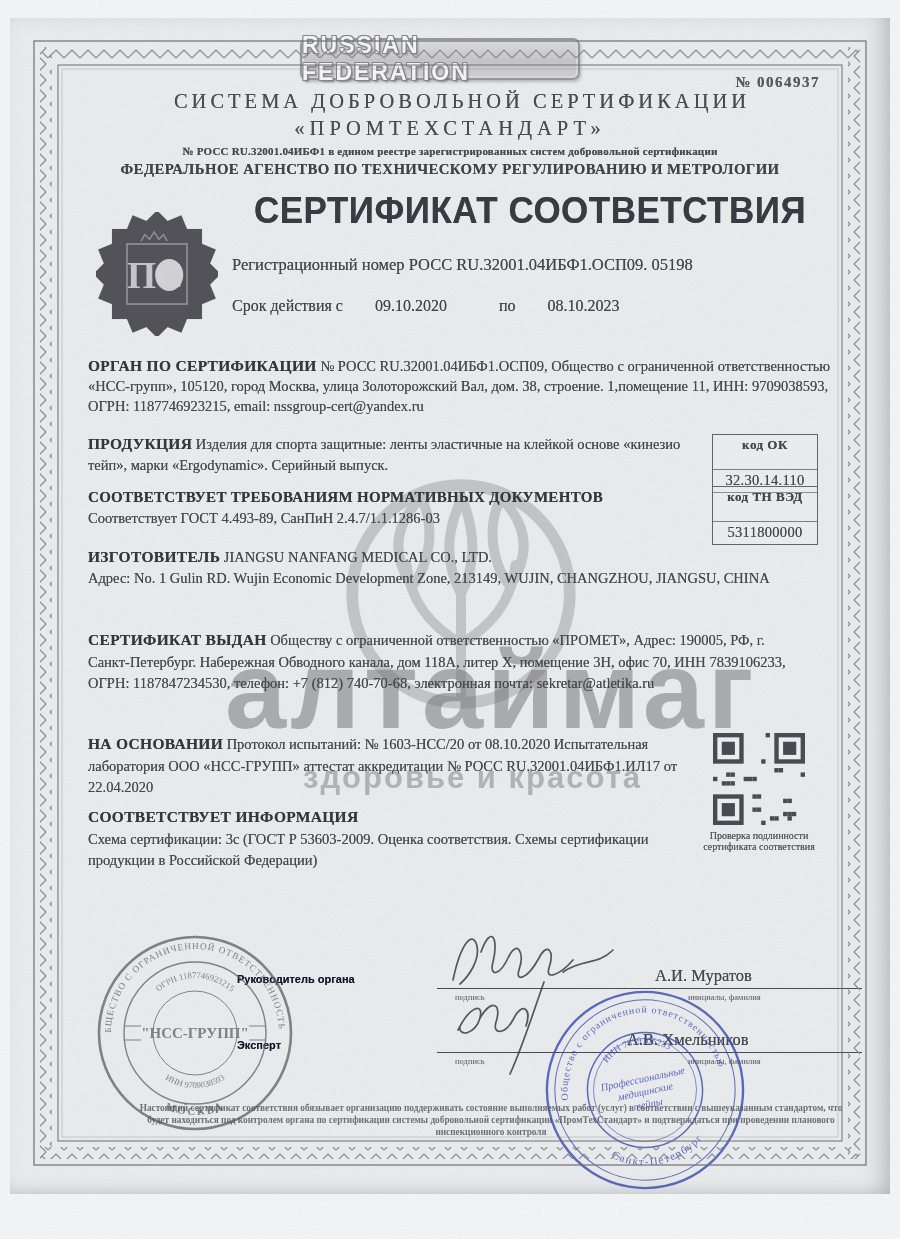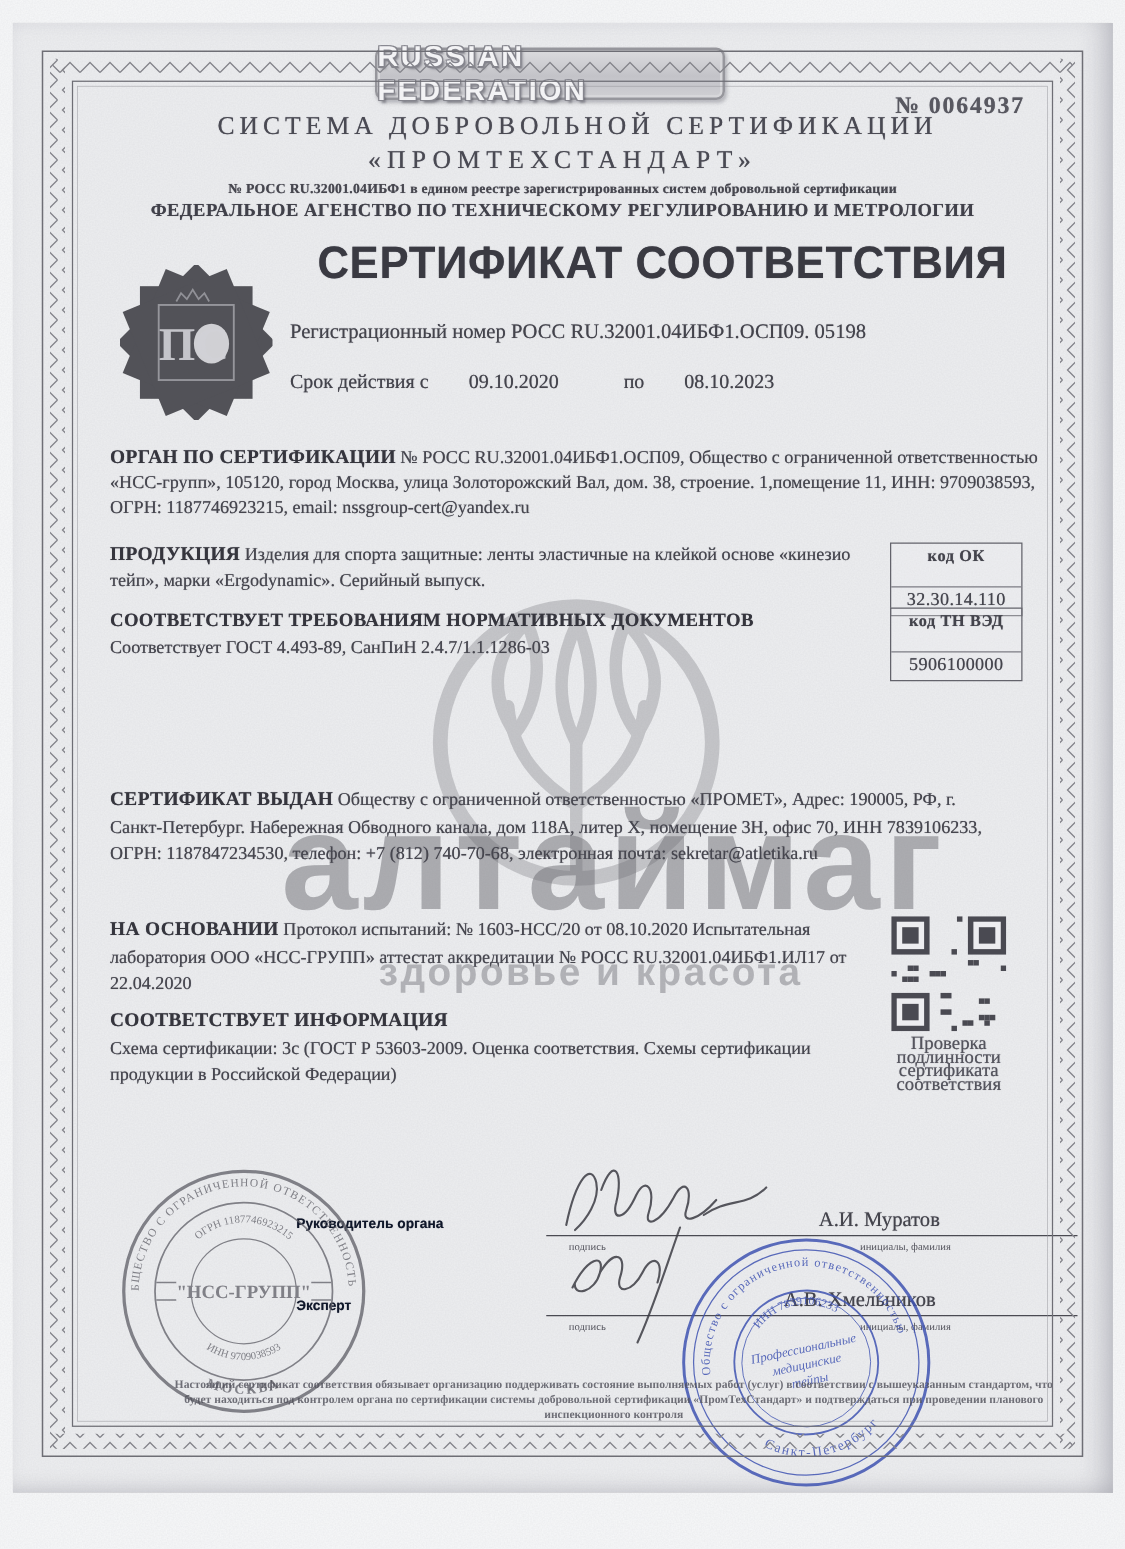--- a/index.html
+++ b/index.html
@@ -11,35 +11,35 @@
   .noise{position:absolute;left:0;top:0;pointer-events:none;}
   .blur{text-shadow:0 0 .6px rgba(70,70,82,.75);}
   .lbl{font-weight:bold;letter-spacing:.3px;color:#35353d;}
   .body-txt{font-size:14.5px;line-height:20px;color:#46464e;}
   .center{text-align:center;}
   .badge{left:300px;top:38px;width:276px;height:38px;background:linear-gradient(180deg,#dcdcdf 0%,#c3c3c8 55%,#cfcfd3 100%);
          border:2px solid #96969c;border-radius:7px;box-shadow:0 0 0 2px #d7d7da inset, 1px 2px 3px rgba(90,90,100,.35);
          display:flex;align-items:center;justify-content:center;}
   .badge span{font-family:"Liberation Sans",sans-serif;font-weight:bold;font-size:23px;letter-spacing:2px;color:#f3f3f5;
          text-shadow:-1px -1px 0 #85858d,1px -1px 0 #85858d,-1px 1px 0 #85858d,1px 1px 0 #85858d,2px 2px 2px rgba(70,70,80,.5);}
-  .blank-no{left:620px;top:74px;width:200px;font-weight:bold;font-size:19px;letter-spacing:1.5px;color:#585860;text-align:right;font-family:Liberation Serif, serif;}
+  .blank-no{left:620px;top:74px;width:200px;font-weight:bold;font-size:15px;letter-spacing:1.5px;color:#585860;text-align:right;font-family:Liberation Serif, serif;}
   .h-sys{left:12px;top:90px;width:900px;font-size:20.5px;letter-spacing:4px;color:#4a4a53;}
   .h-name{left:0;top:117px;width:900px;font-size:20.5px;letter-spacing:5px;color:#4a4a53;}
   .h-reg{left:0;top:145px;width:900px;font-size:11px;font-weight:bold;color:#47474f;letter-spacing:.2px;}
   .h-agency{left:0;top:161px;width:900px;font-size:14.8px;font-weight:bold;color:#41414a;letter-spacing:.4px;}
   .title{left:210px;top:191px;width:640px;text-align:center;font-family:"Liberation Sans",sans-serif;font-weight:bold;
          font-size:35px;letter-spacing:.5px;color:#3a3a42;transform:scaleY(1.04);}
   .regline{left:232px;top:255px;font-size:16.5px;color:#44444c;}
   .validity{left:232px;top:297px;font-size:16px;color:#44444c;}
   .validity .v{margin-left:28px;}
   .validity .p{margin-left:48px;}
   .codebox{width:104px;border:1.5px solid #63636b;text-align:center;padding:2px 0 3px 0;color:#44444c;background:rgba(240,240,243,.3);}
   .codebox .cl{font-size:13px;font-weight:bold;letter-spacing:.5px;display:block;border-bottom:1px solid #7c7c84;padding-bottom:16px;margin:0 0 2px 0;}
   .codebox .cv{font-size:14.5px;letter-spacing:.3px;display:block;}
-  .qr-caption{font-size:15px;line-height:11px;color:#55555e;text-align:center;}
+  .qr-caption{font-size:10px;line-height:11px;color:#55555e;text-align:center;}
   .wm-brand{left:225px;top:635px;width:660px;font-family:"Liberation Sans",sans-serif;font-weight:bold;font-size:110px;
             line-height:110px;letter-spacing:4px;color:rgba(108,108,114,.50);white-space:nowrap;}
   .wm-slogan{left:303px;top:760px;font-family:"Liberation Sans",sans-serif;font-weight:bold;font-size:31px;
              letter-spacing:2px;color:rgba(118,118,124,.48);}
   .sig-label{font-family:"Liberation Sans",sans-serif;font-weight:bold;font-size:11px;color:#0f172a;margin-top:20px;}
   .sig-line{height:36px;border-bottom:1.5px solid #4a4a52;}
   .sig-name{position:absolute;font-size:16.5px;color:#44444c;}
   .sig-cap{font-size:8.5px;color:#55555e;}
   .footnote{left:95px;top:1102px;width:712px;font-size:9.3px;line-height:12px;text-align:center;color:#50505a;font-weight:bold;opacity:.8;margin-left:40px;}
 </style>
@@ -117,23 +117,28 @@
   </div>
   <div class="abs codebox blur" style="left:712px;top:434px;">
     <span class="cl">код ОК</span>
     <span class="cv">32.30.14.110</span>
   </div>
 
   <div class="abs lbl blur" style="left:88px;top:489px;font-size:15px;">СООТВЕТСТВУЕТ ТРЕБОВАНИЯМ НОРМАТИВНЫХ ДОКУМЕНТОВ</div>
   <div class="abs body-txt blur" style="left:88px;top:508px;width:600px;">Соответствует ГОСТ 4.493-89, СанПиН 2.4.7/1.1.1286-03</div>
   <div class="abs codebox blur" style="left:712px;top:486px;">
     <span class="cl">код ТН ВЭД</span>
-    <span class="cv">5906100000</span>
-  </div>
-
+    <span class="cv">5311800000</span>
+  </div>
+
+  <div class="abs body-txt blur" style="left:88px;top:546px;width:720px;line-height:21px;">
+    <span class="lbl" style="font-size:15.5px;">ИЗГОТОВИТЕЛЬ</span>
+    <span>JIANGSU NANFANG MEDICAL CO., LTD.</span><br>
+    <span>Адрес: No. 1 Gulin RD. Wujin Economic Development Zone, 213149, WUJIN, CHANGZHOU, JIANGSU, CHINA</span>
+  </div>
 
   <div class="abs body-txt blur" style="left:88px;top:629px;width:722px;line-height:21.5px;">
     <span class="lbl" style="font-size:15.5px;">СЕРТИФИКАТ ВЫДАН</span>
     <span>Обществу с ограниченной ответственностью «ПРОМЕТ», Адрес: 190005, РФ, г. Санкт-Петербург. Набережная Обводного канала, дом 118А, литер Х, помещение 3Н, офис 70, ИНН 7839106233, ОГРН: 1187847234530, телефон: +7 (812) 740-70-68, электронная почта: sekretar@atletika.ru</span>
   </div>
 
   <div class="abs body-txt blur" style="left:88px;top:733px;width:618px;line-height:21.5px;">
     <span class="lbl" style="font-size:15.5px;">НА ОСНОВАНИИ</span>
     <span>Протокол испытаний: № 1603-НСС/20 от 08.10.2020 Испытательная лаборатория ООО «НСС-ГРУПП» аттестат аккредитации № РОСС RU.32001.04ИБФ1.ИЛ17 от 22.04.2020</span>
   </div>

